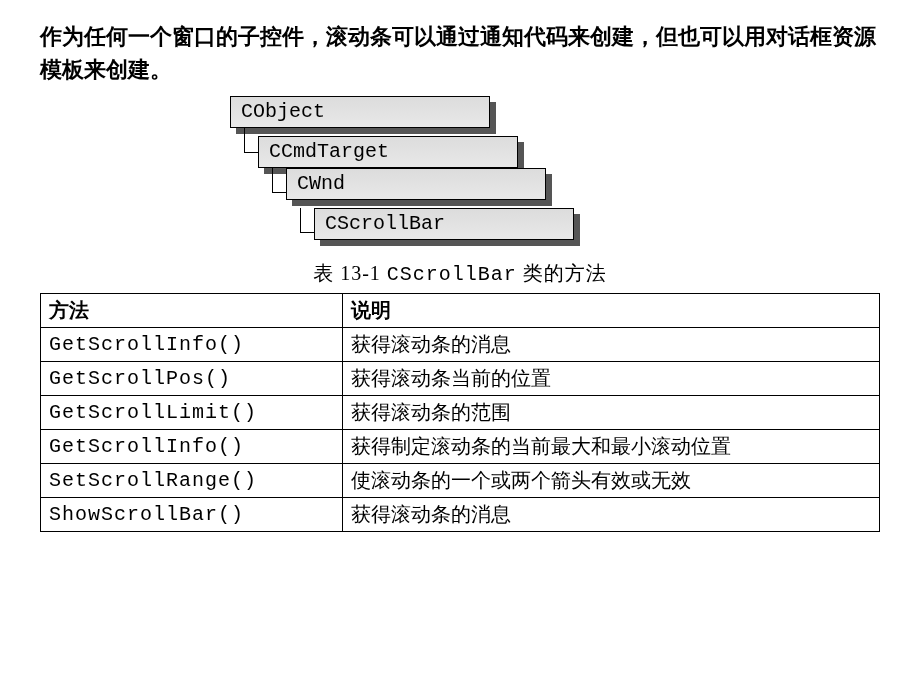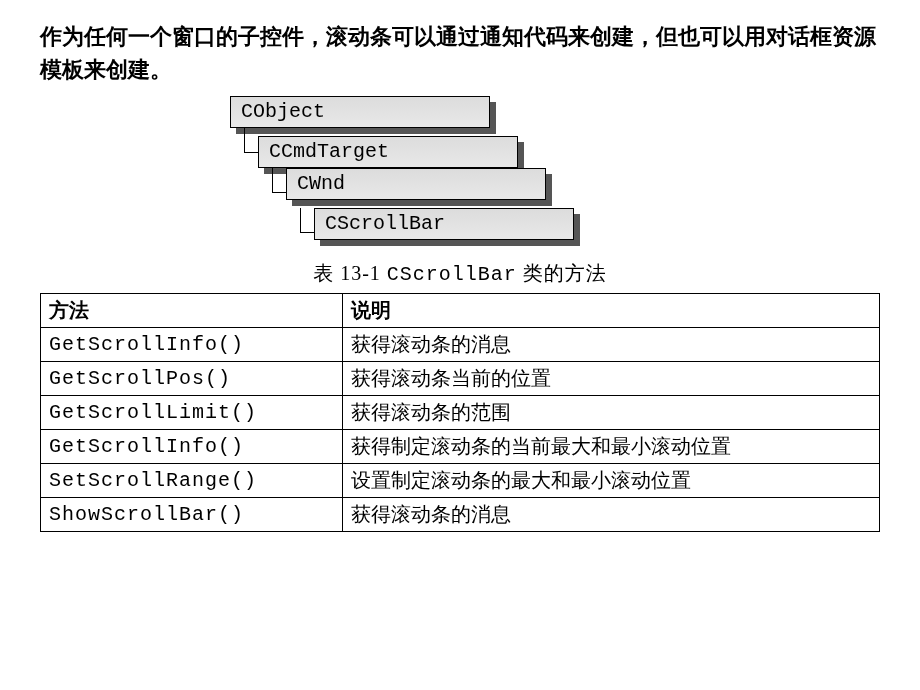--- a/index.html
+++ b/index.html
@@ -145,20 +145,20 @@
       <tr>
         <td class="method">GetScrollLimit()</td>
         <td class="desc">获得滚动条的范围</td>
       </tr>
       <tr>
         <td class="method">GetScrollInfo()</td>
         <td class="desc">获得制定滚动条的当前最大和最小滚动位置</td>
       </tr>
       <tr>
         <td class="method">SetScrollRange()</td>
-        <td class="desc">设置制定滚动条的最大和最小滚动位置</td>
+        <td class="desc">使滚动条的一个或两个箭头有效或无效</td>
       </tr>
       <tr>
         <td class="method">ShowScrollBar()</td>
         <td class="desc">获得滚动条的消息</td>
       </tr>
     </tbody>
 </table>
 
 </body></html>

